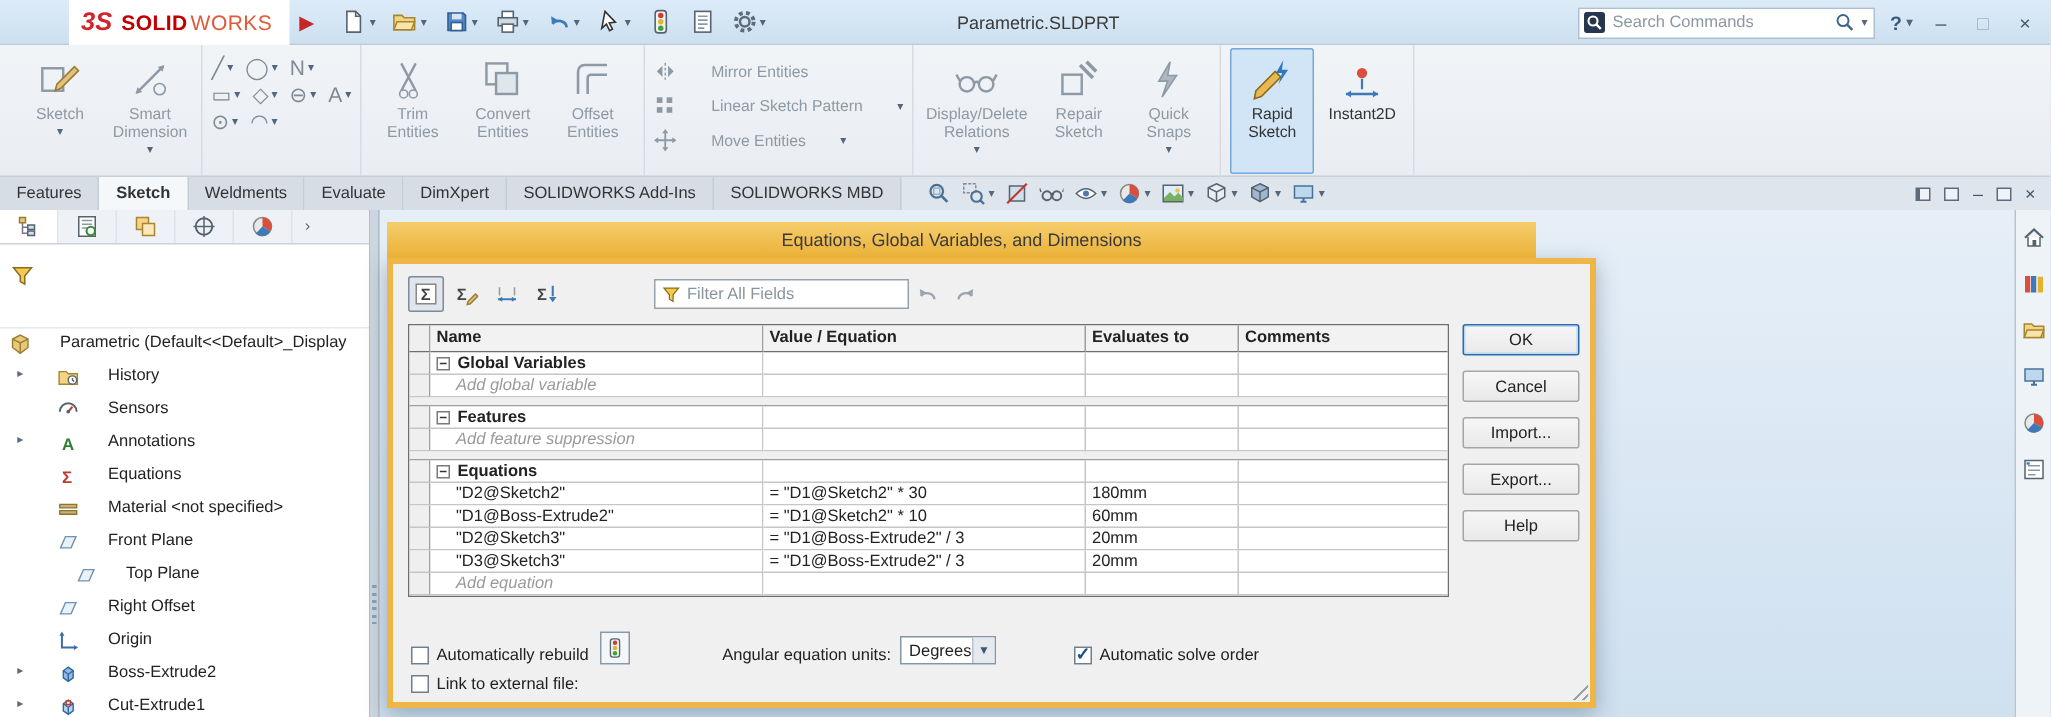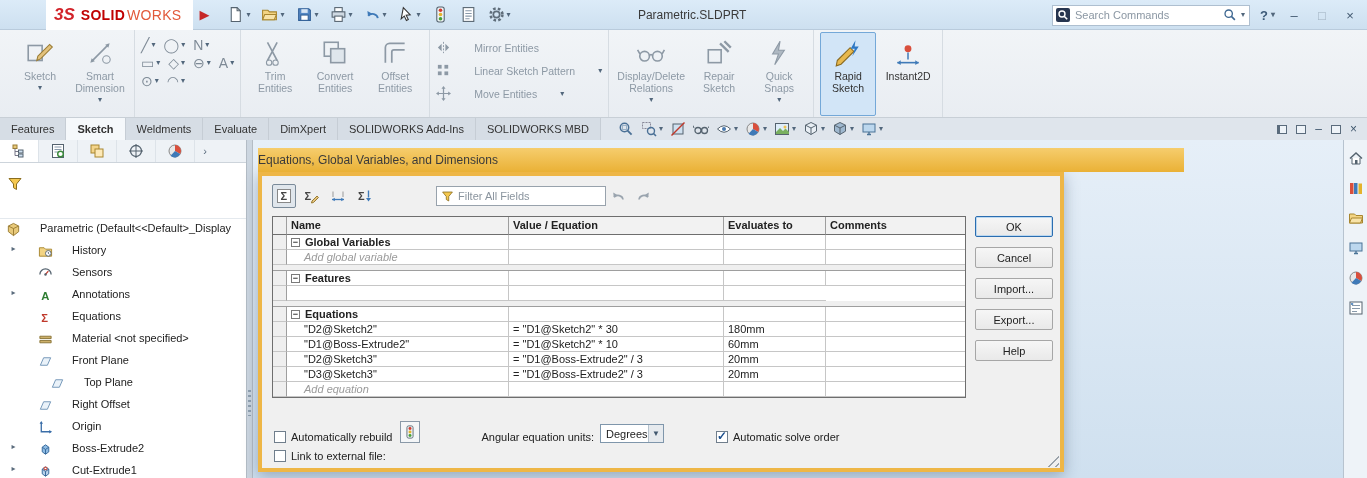--- a/index.html
+++ b/index.html
@@ -77,21 +77,21 @@
 
   #splitter{position:absolute;left:247px;top:140px;width:6px;height:338px;background:#ccd6e0;border-right:1px solid #b3bcc5;}
   .grip-dots{position:absolute;left:1px;top:250px;width:3px;height:26px;background:repeating-linear-gradient(#8fa0b0 0 2px,transparent 2px 5px);}
 
   #viewport{position:absolute;left:253px;top:140px;width:1090px;height:338px;background:linear-gradient(#e6eff8,#cfe0ef);}
   #taskpane{position:absolute;left:1343px;top:140px;width:24px;height:338px;background:#eef3f8;border-left:1px solid #b7c3cf;display:flex;flex-direction:column;align-items:center;padding-top:10px;gap:12px;}
   .tp-btn .ico{width:16px;height:16px;}
 
   
   #dialog{position:absolute;left:258px;top:148px;width:806px;height:324px;border:4px solid #eeb646;background:#f0f0f0;box-shadow:0 4px 14px rgba(40,60,90,.35);}
-  .dlg-title{position:absolute;left:-4px;top:-28px;width:926px;height:24px;background:linear-gradient(#f6cd6d,#eab136);display:flex;align-items:center;font-size:12px;color:#3a3a3a;}
+  .dlg-title{position:absolute;left:-4px;top:-28px;width:766px;height:24px;background:linear-gradient(#f6cd6d,#eab136);display:flex;align-items:center;justify-content:center;font-size:12px;color:#3a3a3a;}
   #dialog{margin-top:24px;height:300px;}
   .dlg-toolbar{position:absolute;left:10px;top:8px;display:flex;gap:3px;}
   .dtb-btn{width:24px;height:24px;display:flex;align-items:center;justify-content:center;border:1px solid transparent;border-radius:2px;}
   .dtb-btn.active{border:1px solid #7a8a99;background:#e0e6ec;}
   .dlg-filter{position:absolute;left:174px;top:10px;width:170px;height:20px;background:#fff;border:1px solid #98a2ac;display:flex;align-items:center;gap:4px;padding:0 4px;}
   .dlg-filter input{border:none;outline:none;background:transparent;font:inherit;flex:1;min-width:0;color:#333;}
   .dlg-filter input::placeholder{color:#8a949e;}
   .dlg-undo{position:absolute;left:348px;top:12px;display:flex;gap:10px;}
 
   .eq-table{position:absolute;left:10px;top:40px;width:694px;border:1px solid #6e6e6e;background:#fff;}
@@ -876,20 +876,21 @@
           <div class="tcell name section">
             <span class="collapse-box">−</span>
             <span>Features</span>
           </div>
           <div class="tcell"></div>
           <div class="tcell"></div>
           <div class="tcell"></div>
         </div>
         <div class="trow">
           <div class="tcell gutter"></div>
+          <div class="tcell name ph">Add feature suppression</div>
           <div class="tcell"></div>
           <div class="tcell"></div>
           <div class="tcell"></div>
         </div>
         <div class="trow">
           <div class="tcell sp"></div>
         </div>
         <div class="trow">
           <div class="tcell gutter"></div>
           <div class="tcell name section">

